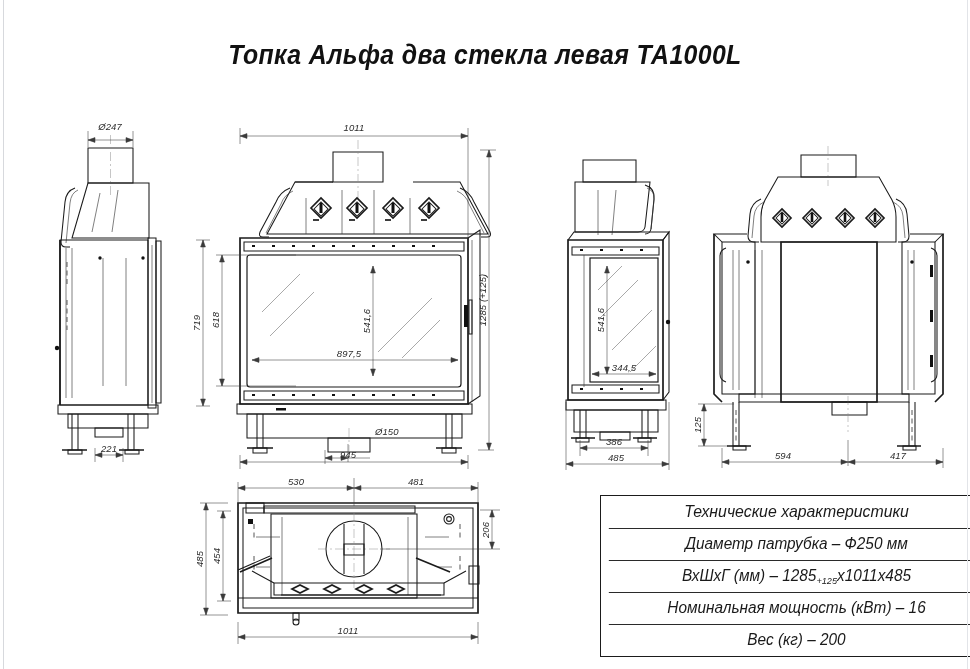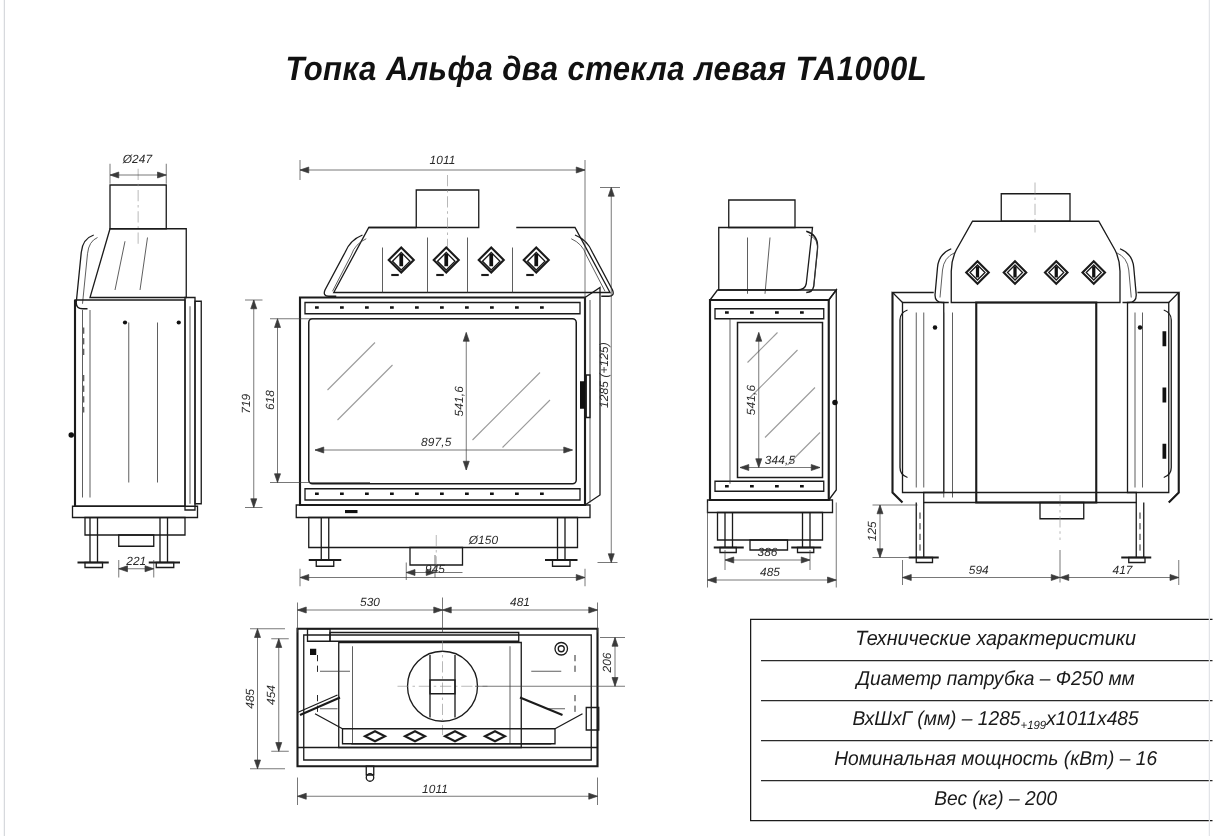--- a/index.html
+++ b/index.html
@@ -523,18 +523,18 @@
         <path d="M238,637 l7,-2.4 v4.8 z" fill="#3a3a3a"></path>
         <path d="M478,637 l-7,-2.4 v4.8 z" fill="#3a3a3a"></path>
       </g>
       <text class="dt" x="348" y="634" text-anchor="middle">1011</text>
     </g>
   </svg>
 
   <div class="spec">
     <div class="row">Технические характеристики</div>
     <div class="row">Диаметр патрубка – Ф250 мм</div>
-    <div class="row"><span>ВхШхГ (мм) – 1285</span><sub>+199</sub><span>х1011х485</span></div>
+    <div class="row"><span>ВхШхГ (мм) – 1285</span><sub>+125</sub><span>х1011х485</span></div>
     <div class="row">Номинальная мощность (кВт) – 16</div>
     <div class="row">Вес (кг) – 200</div>
   </div>
 
 </div>
 
 </body></html>

